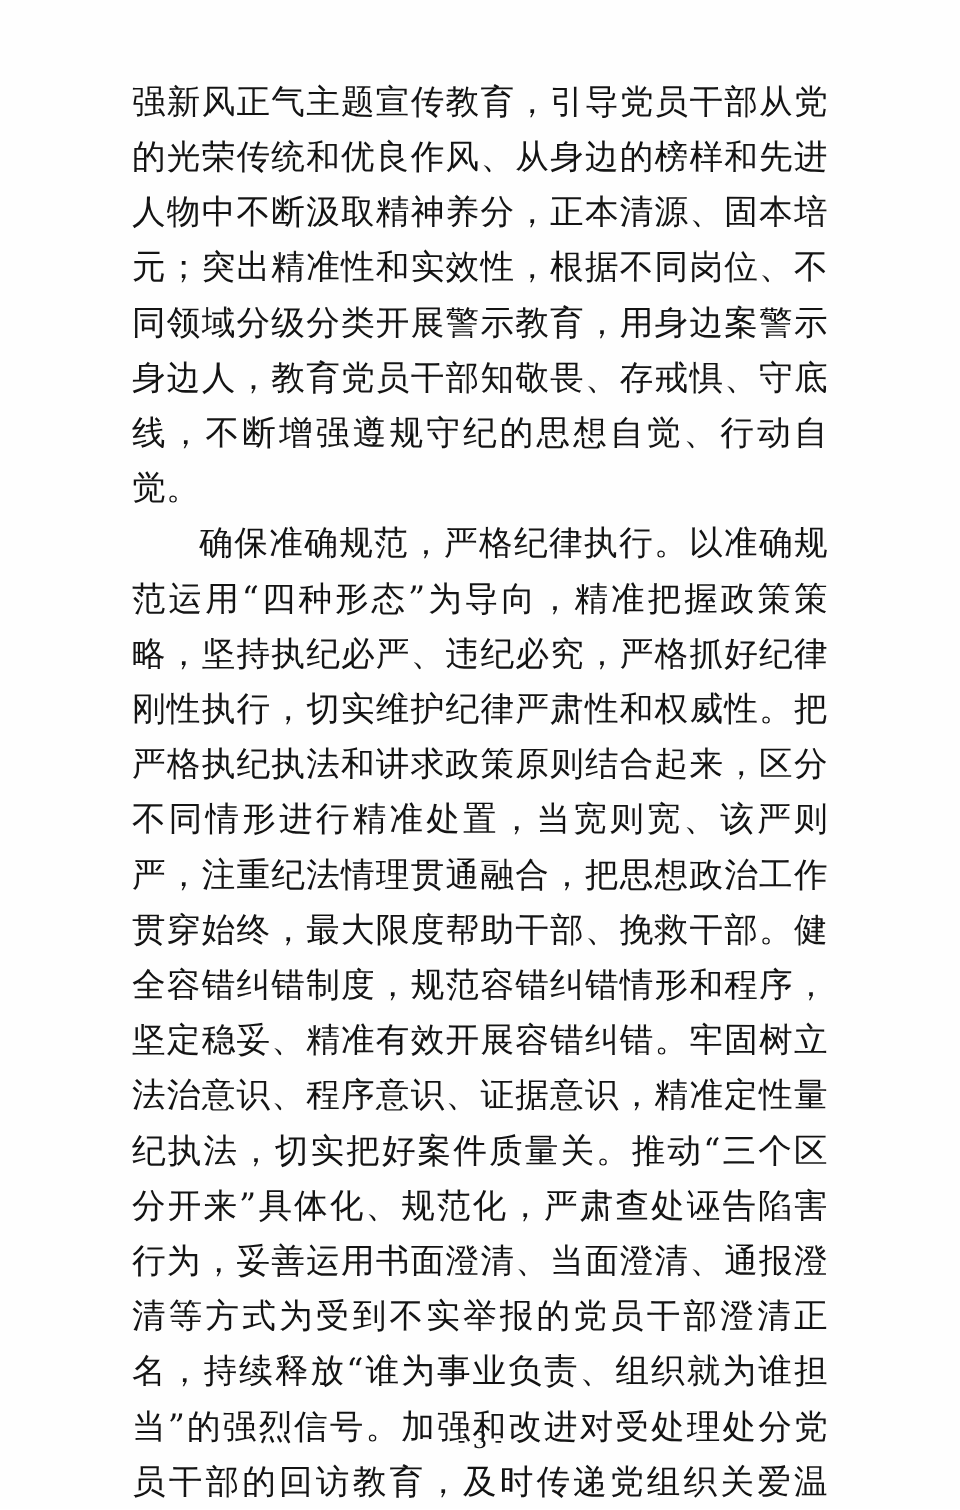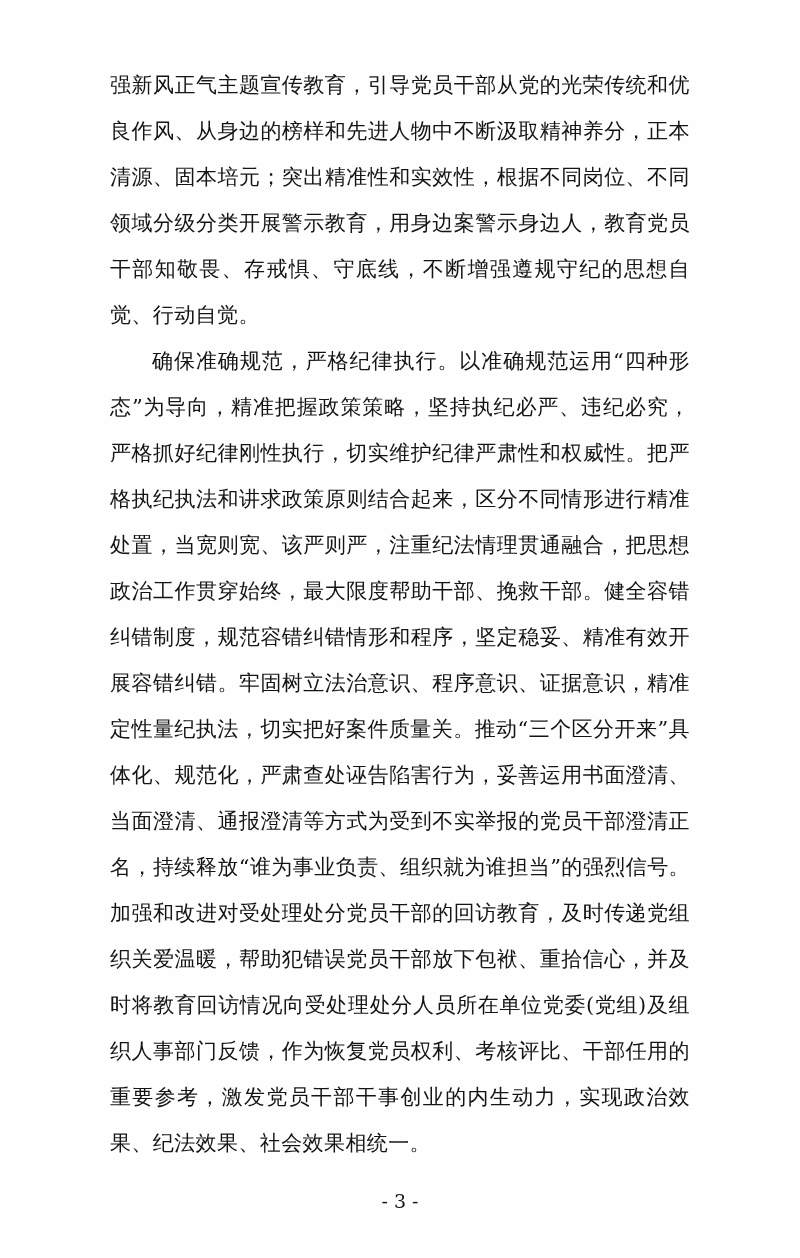--- a/index.html
+++ b/index.html
@@ -23,21 +23,21 @@
     height: 1258px;
     background: #fefefe;
   }
   .content {
     position: absolute;
     left: 110px;
     top: 62px;
     width: 580px;
   }
   .para {
-    font-size: 21px;
+    font-size: 28px;
     line-height: 46px;
     text-align: justify;
     text-justify: inter-ideograph;
     letter-spacing: 0.4px;
     margin: 0 0 0 0;
     color: #141414;
     font-family: "DejaVu Serif", "Liberation Serif", serif;
   }
   .para.indent {
     text-indent: 2em;

